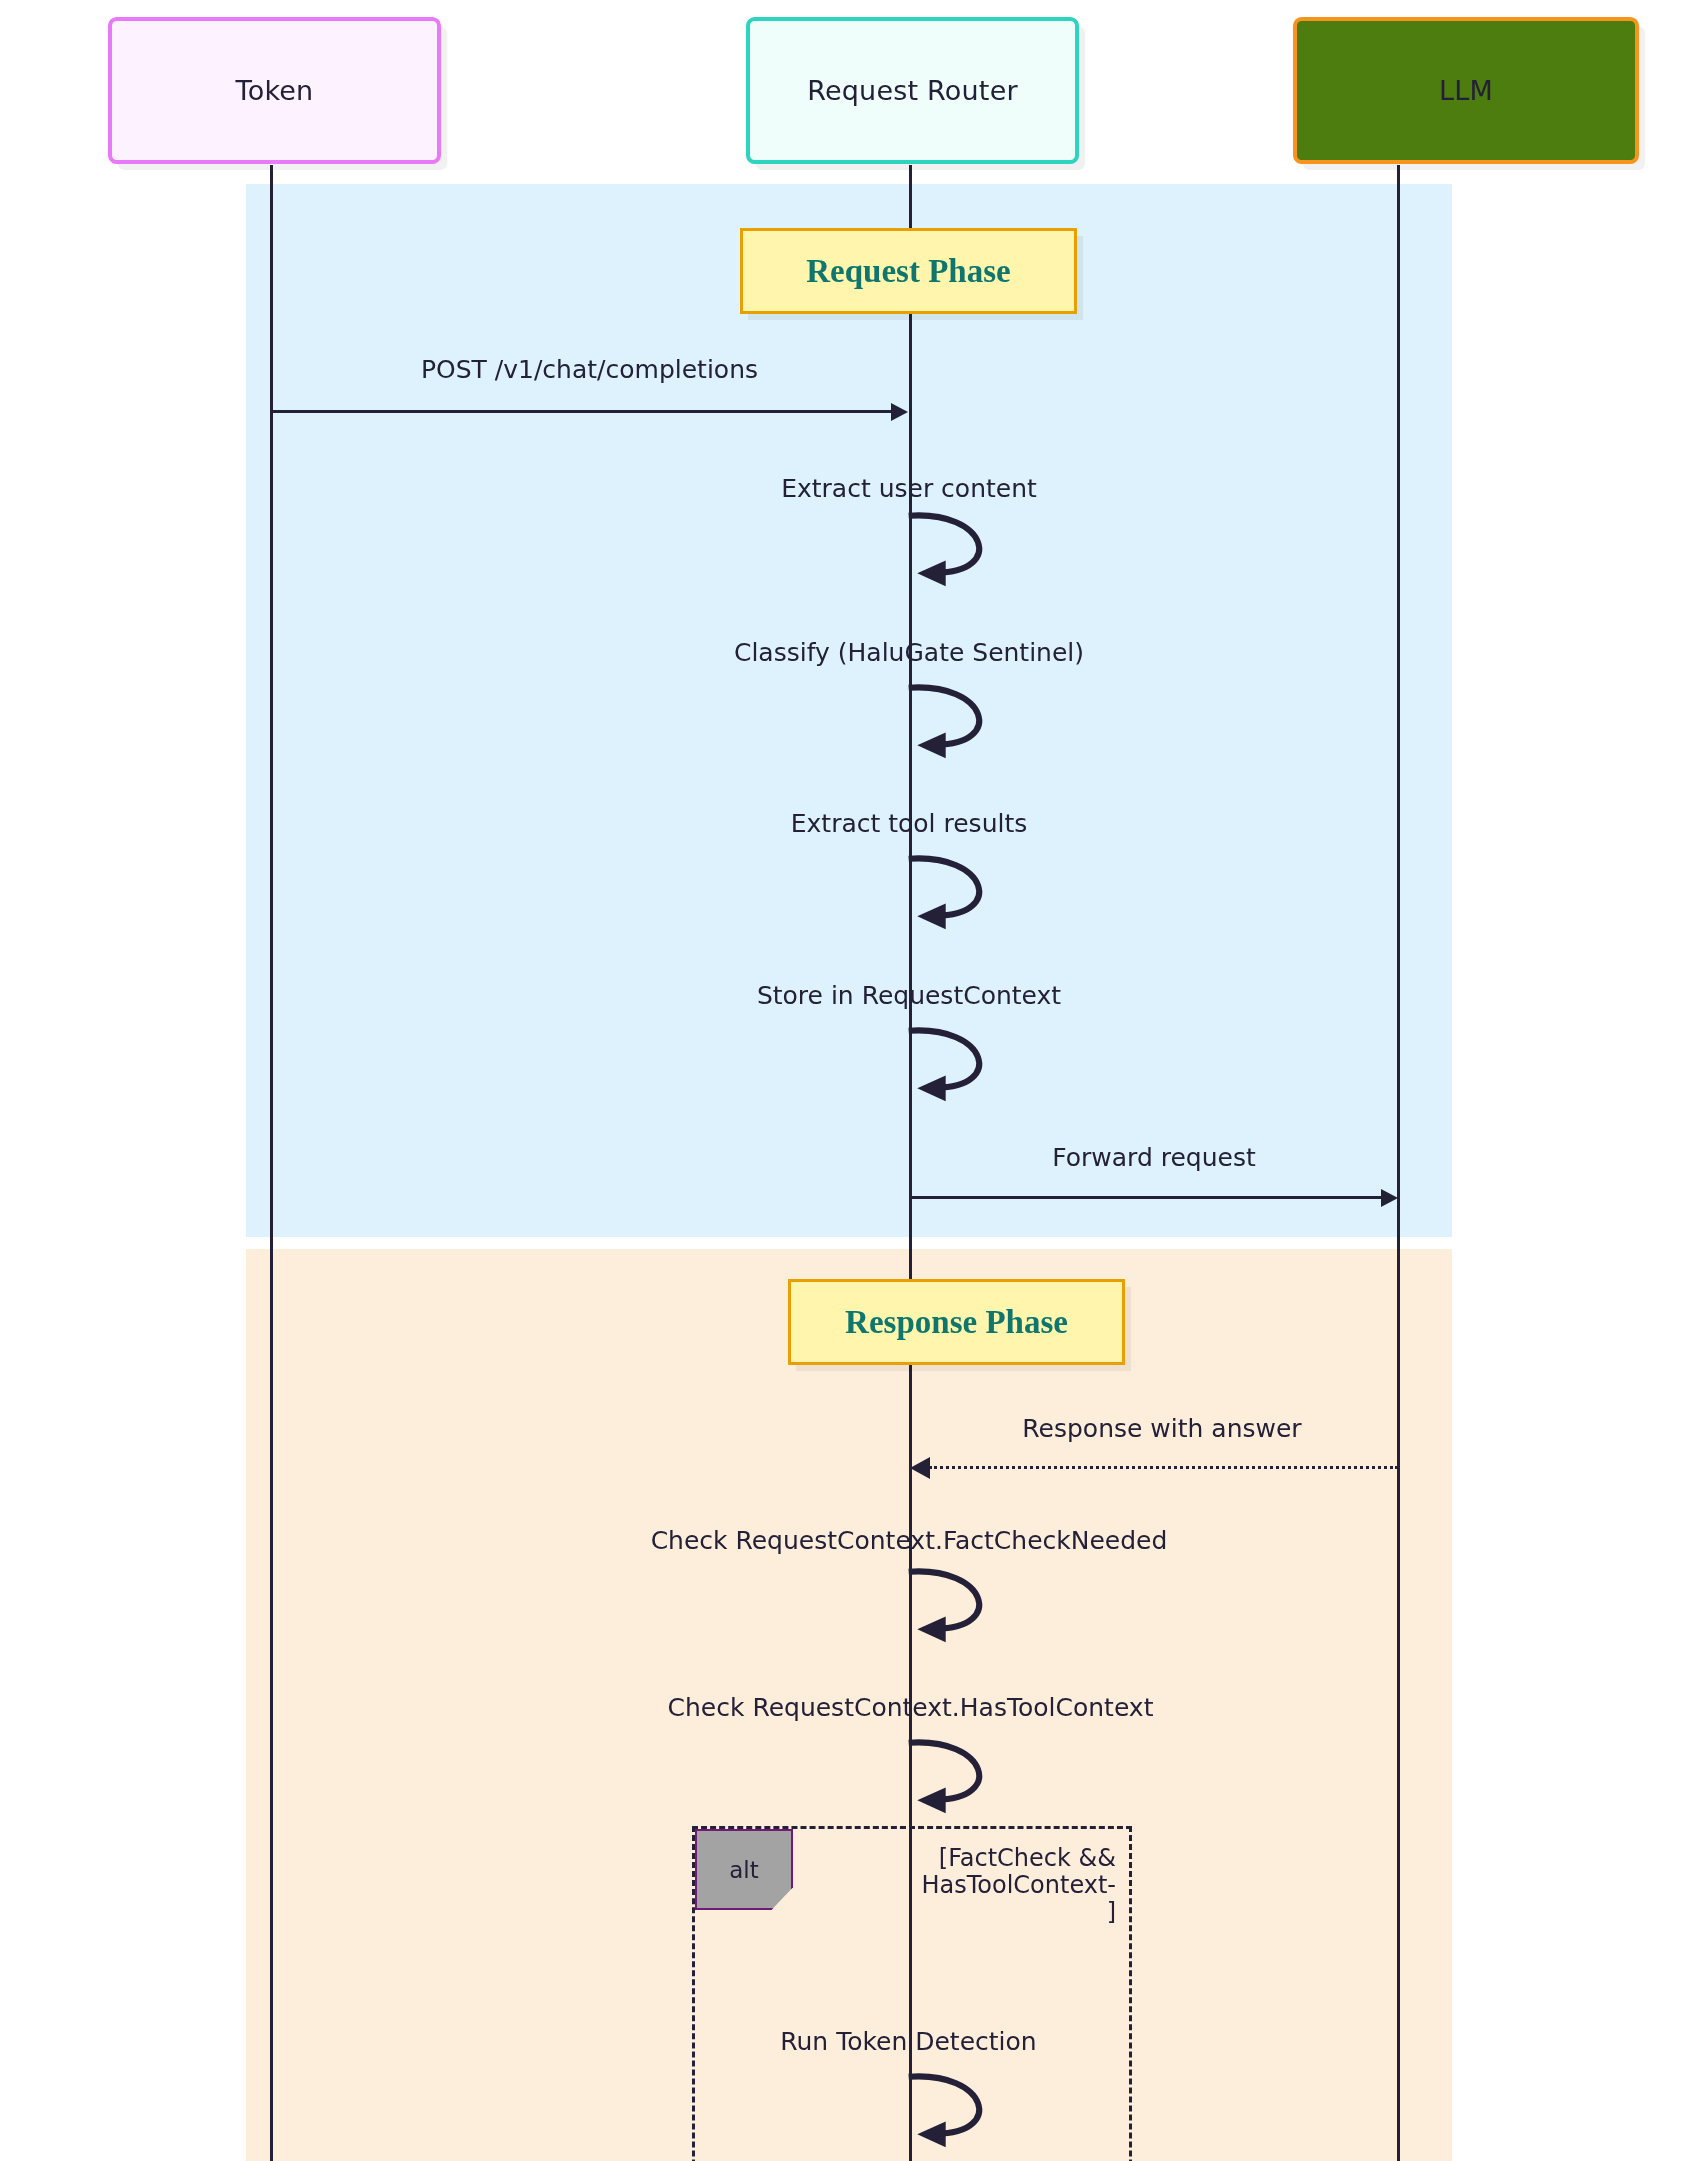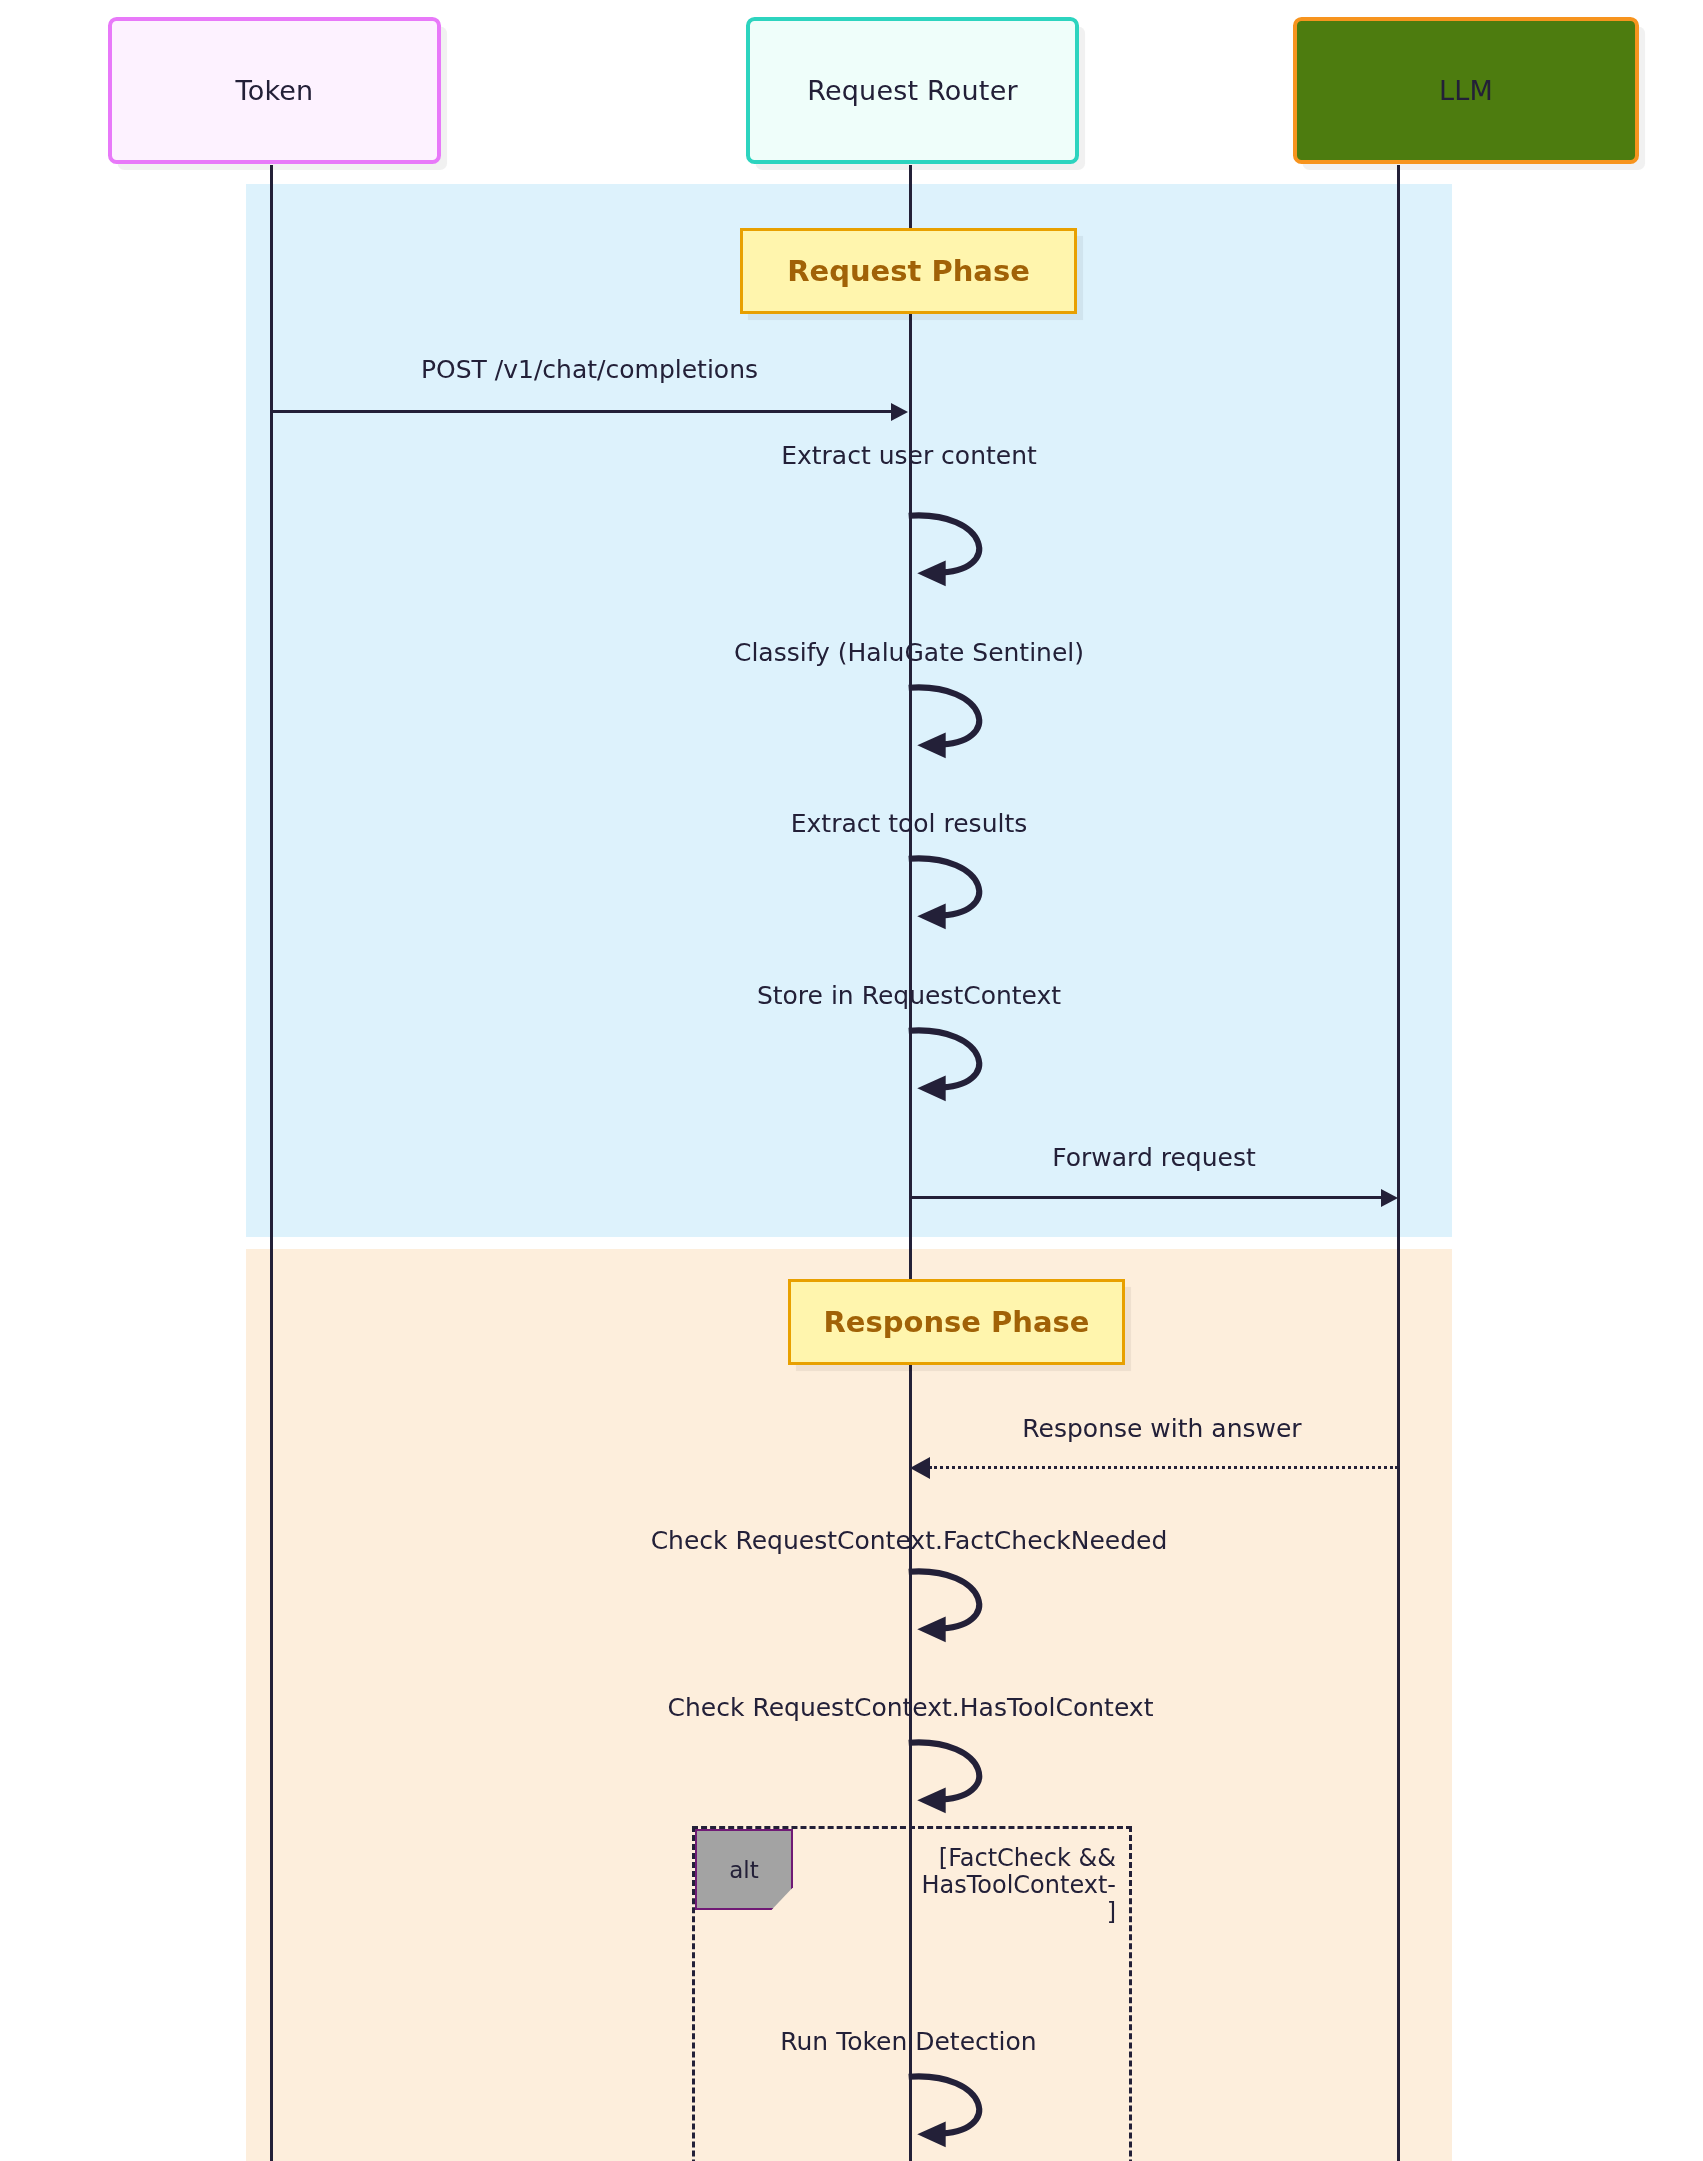--- a/index.html
+++ b/index.html
@@ -11,21 +11,21 @@
   .actor-box{position:absolute;box-sizing:border-box;border-radius:8.6px;
              display:flex;align-items:center;justify-content:center;
              box-shadow:7.8px 7.8px 0 -1.7px rgba(0,0,0,0.055);}
   .actor-label{font-size:27px;color:#232038;letter-spacing:0.2px;white-space:nowrap;}
 
   .lifeline{position:absolute;width:3px;background:#232038;}
 
   .note{position:absolute;box-sizing:border-box;border:3px solid #e8a000;background:#fff5ad;
         display:flex;align-items:center;justify-content:center;
         box-shadow:7px 7px 0 -0.9px rgba(0,0,0,0.055);}
-  .note-label{font-size:29px;font-weight:bold;color:#a16207;white-space:nowrap;}
+  .note-label{font-size:33px;font-weight:bold;color:#0f766e;white-space:nowrap;font-family:Liberation Serif, serif;}
 
   .msg-label{position:absolute;font-size:25px;color:#232038;white-space:nowrap;text-align:center;}
 
   .arrow-line{position:absolute;height:3px;background:#232038;}
   .arrow-line.dotted{background:none;border-top:3.9px dotted #232038;height:0;}
   .arrow-head{position:absolute;width:0;height:0;}
   .arrow-head.right{border-top:9.5px solid transparent;border-bottom:9.5px solid transparent;border-left:17.3px solid #232038;}
   .arrow-head.left{border-top:11.2px solid transparent;border-bottom:11.2px solid transparent;border-right:20px solid #232038;}
 
   .selfloop{position:absolute;}
@@ -61,21 +61,21 @@
   </div>
 
   <div class="note" style="left:740px;top:228px;width:337px;height:86px;">
     <span class="note-label">Request Phase</span>
   </div>
 
   <div class="msg-label" style="left:271px;top:355px;width:637px;">POST /v1/chat/completions</div>
   <div class="arrow-line" style="left:271px;top:410px;width:620px;"></div>
   <div class="arrow-head right" style="left:891px;top:403px;"></div>
 
-  <div class="msg-label" style="left:693px;top:441px;width:432px;">Extract user content</div>
+  <div class="msg-label" style="left:693px;top:474px;width:432px;">Extract user content</div>
   <svg class="selfloop" width="112" height="86" style="left:906px;top:508px;" viewBox="0 0 260 200">
     <path d="M6 18 C 190 5, 230 150, 70 150" fill="none" stroke="#232038" stroke-width="14"></path>
     <polygon points="92,122 26,152 92,182" fill="#232038"></polygon>
   </svg>
 
   <div class="msg-label" style="left:693px;top:638px;width:432px;">Classify (HaluGate Sentinel)</div>
   <svg class="selfloop" width="112" height="86" style="left:906px;top:680px;" viewBox="0 0 260 200">
     <path d="M6 18 C 190 5, 230 150, 70 150" fill="none" stroke="#232038" stroke-width="14"></path>
     <polygon points="92,122 26,152 92,182" fill="#232038"></polygon>
   </svg>

